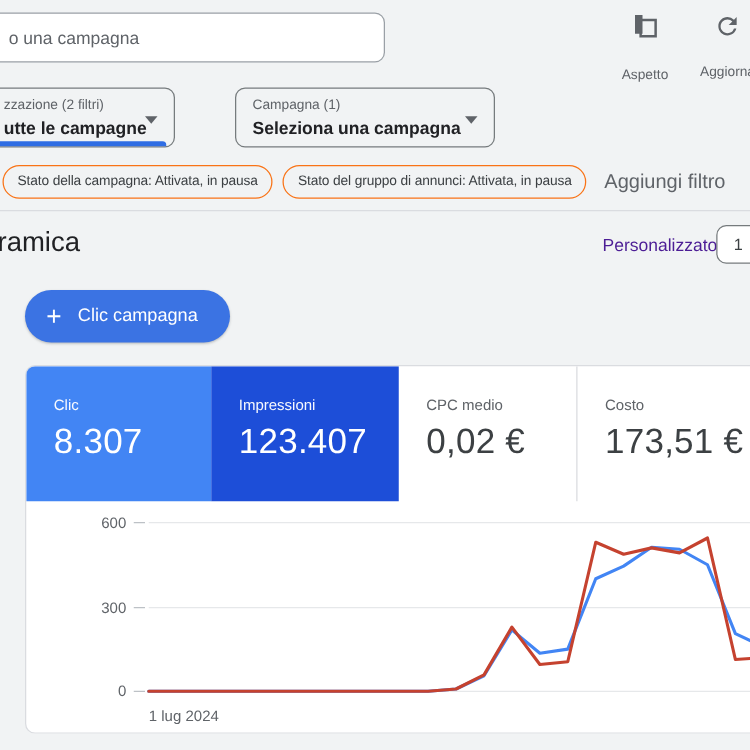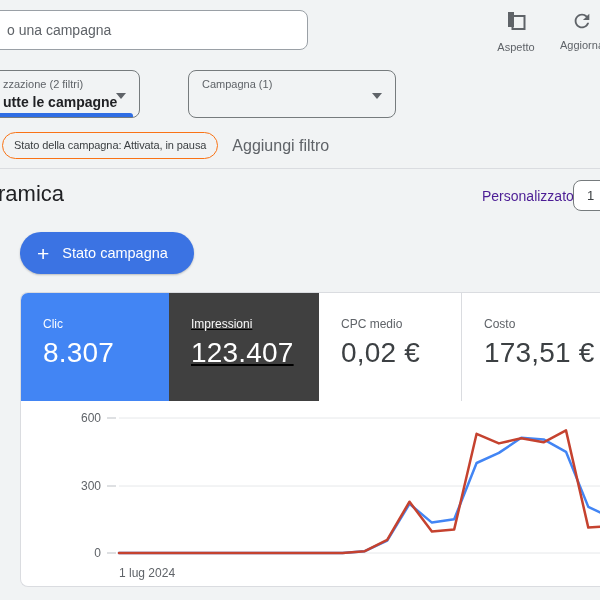--- a/index.html
+++ b/index.html
@@ -5,21 +5,21 @@
   html,body{width:600px;height:600px;margin:0;overflow:hidden;background:#f1f3f4;
     font-family:"Liberation Sans",sans-serif;-webkit-font-smoothing:antialiased;position:relative;}
   *{box-sizing:border-box;}
   .abs{position:absolute;}
 
   
   .search-input{left:-14px;top:10px;width:322px;height:40px;background:#fff;border:1px solid #9aa0a6;
     border-radius:8px;padding:0 12px 0 20px;font-size:14px;color:#5f6368;outline:none;
     font-family:"Liberation Sans",sans-serif;}
   .search-input::placeholder{color:#5f6368;opacity:1;}
-  .topbtn{top:10px;width:60px;display:flex;flex-direction:column;align-items:center;gap:3px;cursor:pointer;}
+  .topbtn{top:10px;width:60px;display:flex;flex-direction:column;align-items:center;gap:15px;cursor:pointer;}
   .topbtn .lbl{font-size:11px;color:#5f6368;white-space:nowrap;}
 
   
   .ddown{top:70px;height:48px;border:1px solid #767b7d;border-radius:8px;}
   .dd1{left:-160px;width:300px;}
   .dd2{left:150px;width:208px;margin-left:38px;}
   .dd-label{position:absolute;top:7px;font-size:11px;color:#5f6368;white-space:nowrap;}
   .dd-value{position:absolute;top:23px;font-size:14px;font-weight:bold;color:#202124;white-space:nowrap;}
   .dd1 .dd-label,.dd1 .dd-value{left:162px;text-align:right;}
   .dd2 .dd-label,.dd2 .dd-value{left:13px;}
@@ -89,46 +89,48 @@
 
 <div class="abs ddown dd1">
   <span class="dd-label">zzazione (2 filtri)</span>
   <span class="dd-value">utte le campagne</span>
   <span class="caret"></span>
   <span class="blue-underline"></span>
 </div>
 
 <div class="abs ddown dd2">
   <span class="dd-label">Campagna (1)</span>
+  <span class="dd-value">Seleziona una campagna</span>
   <span class="caret"></span>
 </div>
 
 <div class="abs chips-row">
   <div class="chip">Stato della campagna: Attivata, in pausa</div>
+  <div class="chip">Stato del gruppo di annunci: Attivata, in pausa</div>
   <div class="add-filter">Aggiungi filtro</div>
 </div>
 
 <div class="abs divider"></div>
 
 <div class="abs page-title">ramica</div>
 <div class="abs custom-range">Personalizzato</div>
 <div class="abs date-box">1</div>
 
 <button class="abs new-campaign">
   <span class="plus">+</span>
-  <span class="txt">Stato campagna</span>
+  <span class="txt">Clic campagna</span>
 </button>
 
 <div class="abs card">
   <div class="metric-row">
     <div class="seg seg1 colored" style="background: rgb(66, 133, 244);">
       <div class="m-label">Clic</div>
       <div class="m-value">8.307</div>
     </div>
-    <div class="seg seg2 colored" style="background: #404040; text-decoration: underline;">
+    <div class="seg seg2 colored" style="background: #1d4ed8;">
       <div class="m-label">Impressioni</div>
       <div class="m-value">123.407</div>
     </div>
     <div class="seg seg3">
       <div class="m-label">CPC medio</div>
       <div class="m-value">0,02 €</div>
     </div>
     <div class="seg seg4">
       <div class="m-label">Costo</div>
       <div class="m-value">173,51 €</div>

